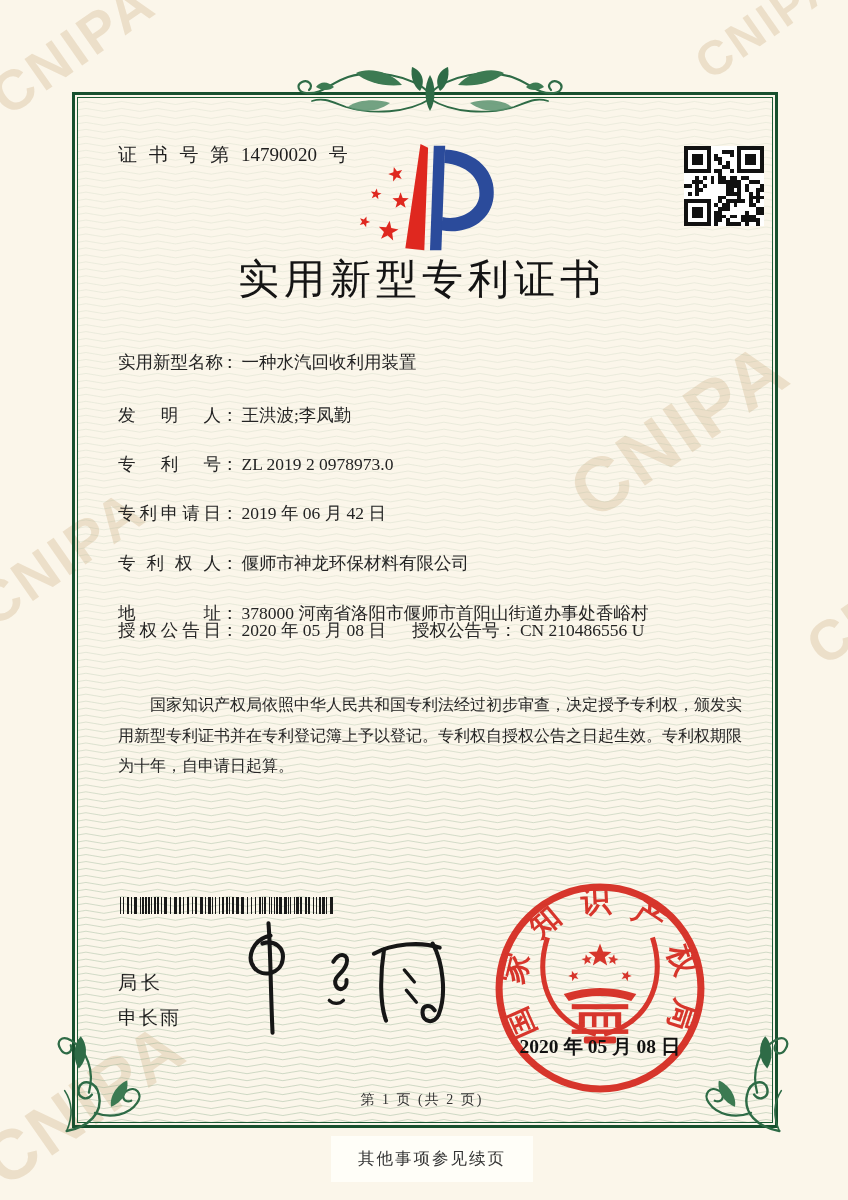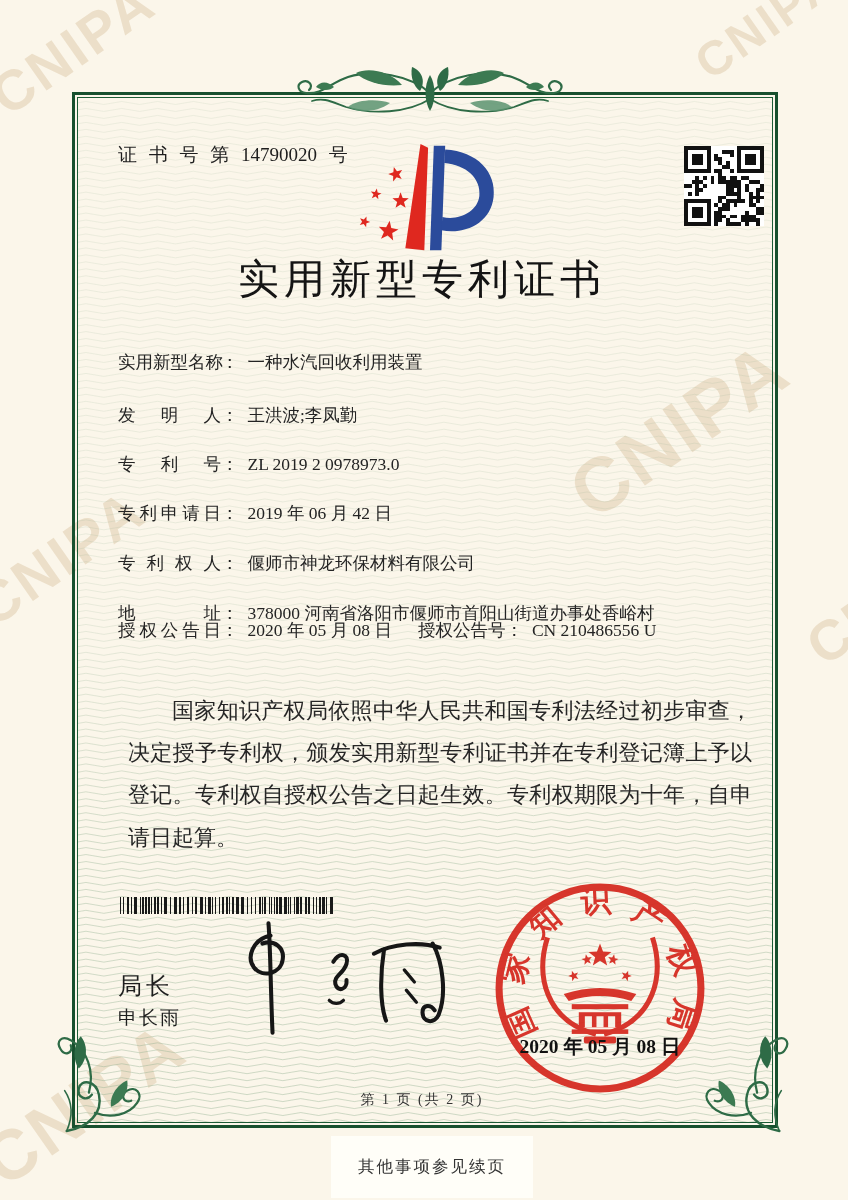--- a/index.html
+++ b/index.html
@@ -25,38 +25,38 @@
   .ornament{position:absolute;z-index:2;}
   
   .cert-no{position:absolute;left:118px;top:142px;font-size:19px;word-spacing:7px;z-index:2;}
   .logo{position:absolute;left:354px;top:142px;width:152px;height:112px;z-index:2;}
   .qr{position:absolute;left:684px;top:146px;width:80px;height:80px;z-index:2;}
   .title{position:absolute;left:72px;top:252px;width:700px;text-align:center;
     font-size:41px;font-weight:normal;letter-spacing:5px;color:#141414;z-index:2;}
   
   .field-row{position:absolute;left:118px;font-size:17.5px;white-space:nowrap;z-index:2;color:#242424;}
   .flabel{display:inline-block;width:103px;text-align:justify;text-align-last:justify;}
-  .fvalue{margin-left:9px;text-align:center;}
+  .fvalue{margin-left:3px;text-align:center;}
   .grant-gap{display:inline-block;width:26px;}
   
-  .body-text{position:absolute;left:128px;top:690px;width:624px;font-size:22px;
+  .body-text{position:absolute;left:118px;top:690px;width:624px;font-size:16px;
     line-height:1.92;text-align:justify;z-index:2;color:#262626;}
   .body-text p{margin:0;text-indent:2em;}
   
   .barcode{position:absolute;left:120px;top:897px;width:216px;height:17px;z-index:2;}
-  .sig-title{position:absolute;left:118px;top:970px;font-size:24px;letter-spacing:4px;z-index:2;}
+  .sig-title{position:absolute;left:118px;top:970px;font-size:19px;letter-spacing:4px;z-index:2;}
   .sig-name{position:absolute;left:118px;top:1005px;font-size:19px;letter-spacing:2px;z-index:2;}
   .signature{position:absolute;left:232px;top:916px;width:228px;height:124px;z-index:2;}
   .seal{position:absolute;left:491px;top:879px;width:218px;height:218px;z-index:3;opacity:.93;}
   .seal-date{position:absolute;left:498px;top:1033px;width:204px;text-align:center;
     font-size:19.5px;font-weight:600;color:#111;z-index:4;white-space:nowrap;}
   .page-info{position:absolute;left:72px;top:1091px;width:700px;text-align:center;
     font-size:14px;letter-spacing:2px;z-index:2;color:#333;}
   .note{position:absolute;left:331px;top:1136px;background:#fffef8;
-    padding:20px 27px;font-size:16.5px;letter-spacing:2px;color:#333;z-index:2;}
+    padding:12px 27px;font-size:16.5px;letter-spacing:2px;color:#333;z-index:2;}
 </style>
 </head>
 <body>
 
 <div class="page">
 
   <div class="wm" style="left:-20px;top:16px;font-size:56px;">CNIPA</div>
   <div class="wm" style="left:686px;top:-6px;font-size:48px;">CNIPA</div>
   <div class="wm" style="left:556px;top:386px;font-size:76px;">CNIPA</div>
   <div class="wm" style="left:-36px;top:524px;font-size:58px;">CNIPA</div>

